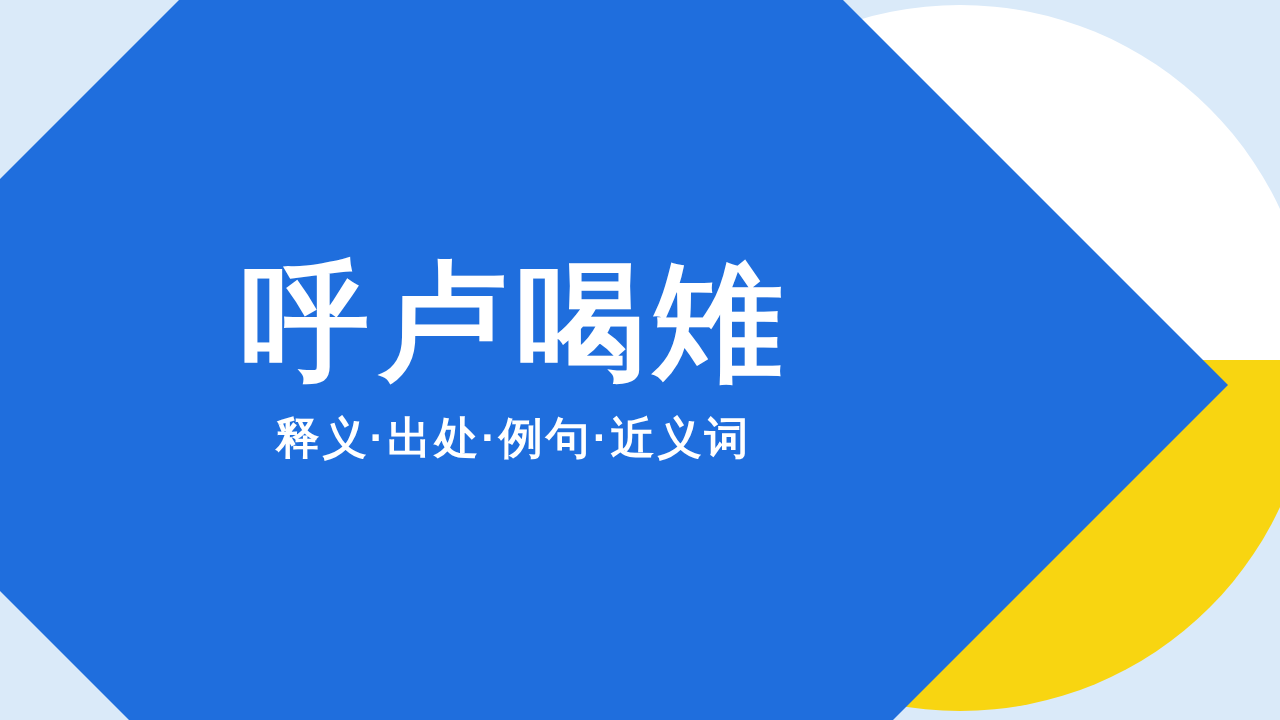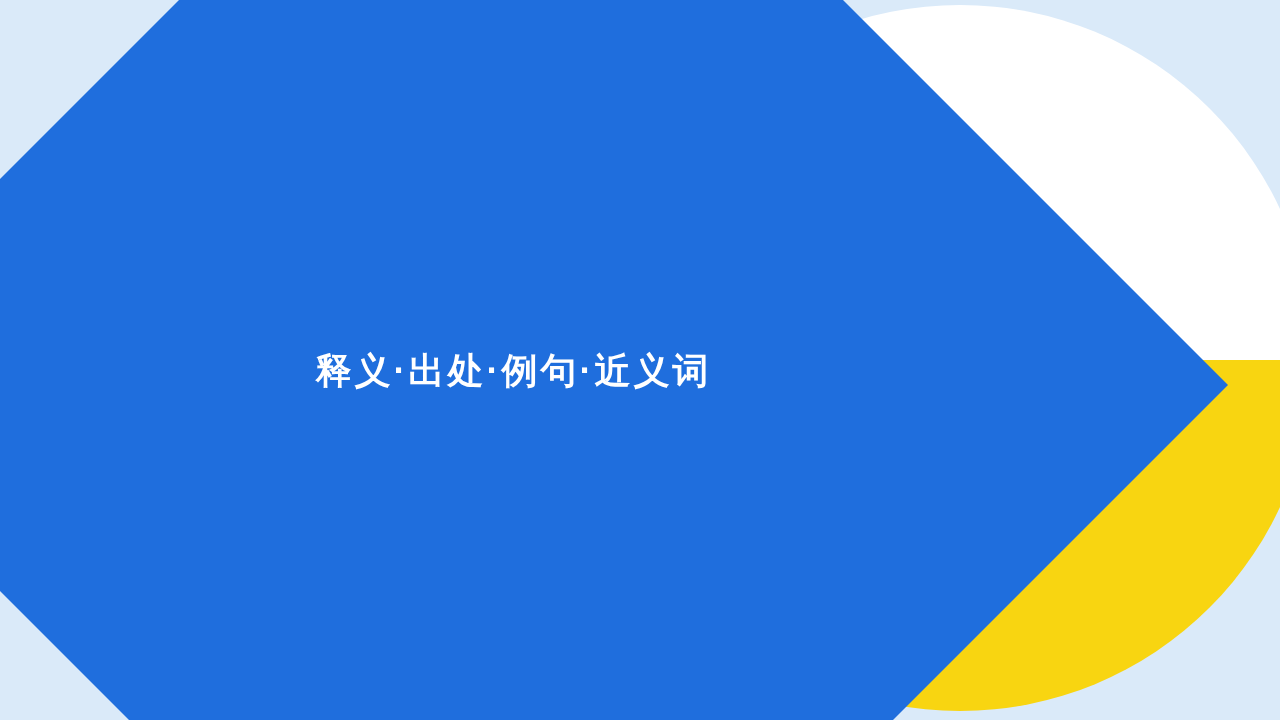--- a/index.html
+++ b/index.html
@@ -86,21 +86,21 @@
     line-height: 1.05;
     font-weight: bold;
     letter-spacing: 10px;
     text-indent: 10px;
     margin: 0;
     padding: 0;
     white-space: nowrap;
   }
   .idiom-subtitle {
     color: #ffffff;
-    font-size: 36px;
+    font-size: 44px;
     line-height: 1.2;
     font-weight: bold;
     letter-spacing: 3px;
     text-indent: 3px;
     margin: 22px 0 0 0;
     padding: 0;
     white-space: nowrap;
   }
 </style>
 </head>
@@ -111,16 +111,17 @@
   <div class="circle">
     <div class="circle-top"></div>
     <div class="circle-bottom"></div>
   </div>
 
   <div class="diamond-wrap">
     <div class="diamond"></div>
   </div>
 
   <div class="text-block">
+    <div class="idiom-title">呼卢喝雉</div>
     <div class="idiom-subtitle">释义·出处·例句·近义词</div>
   </div>
 
 </div>
 
 </body></html>

